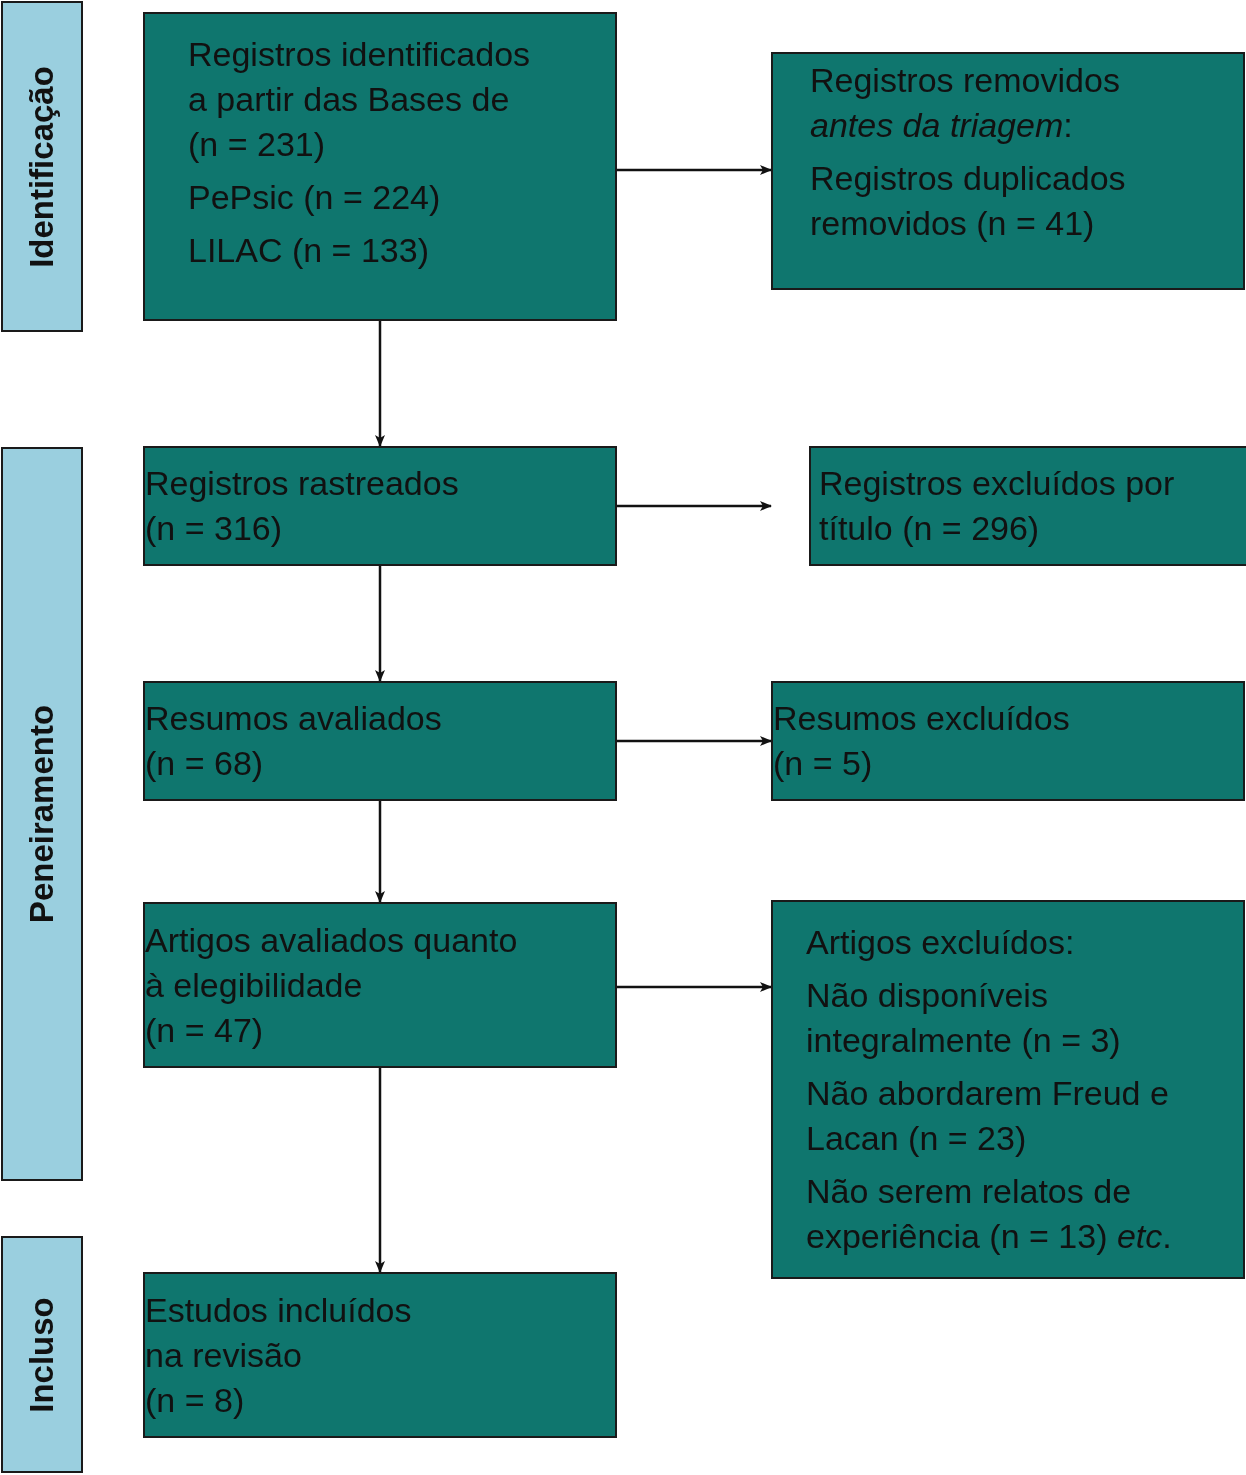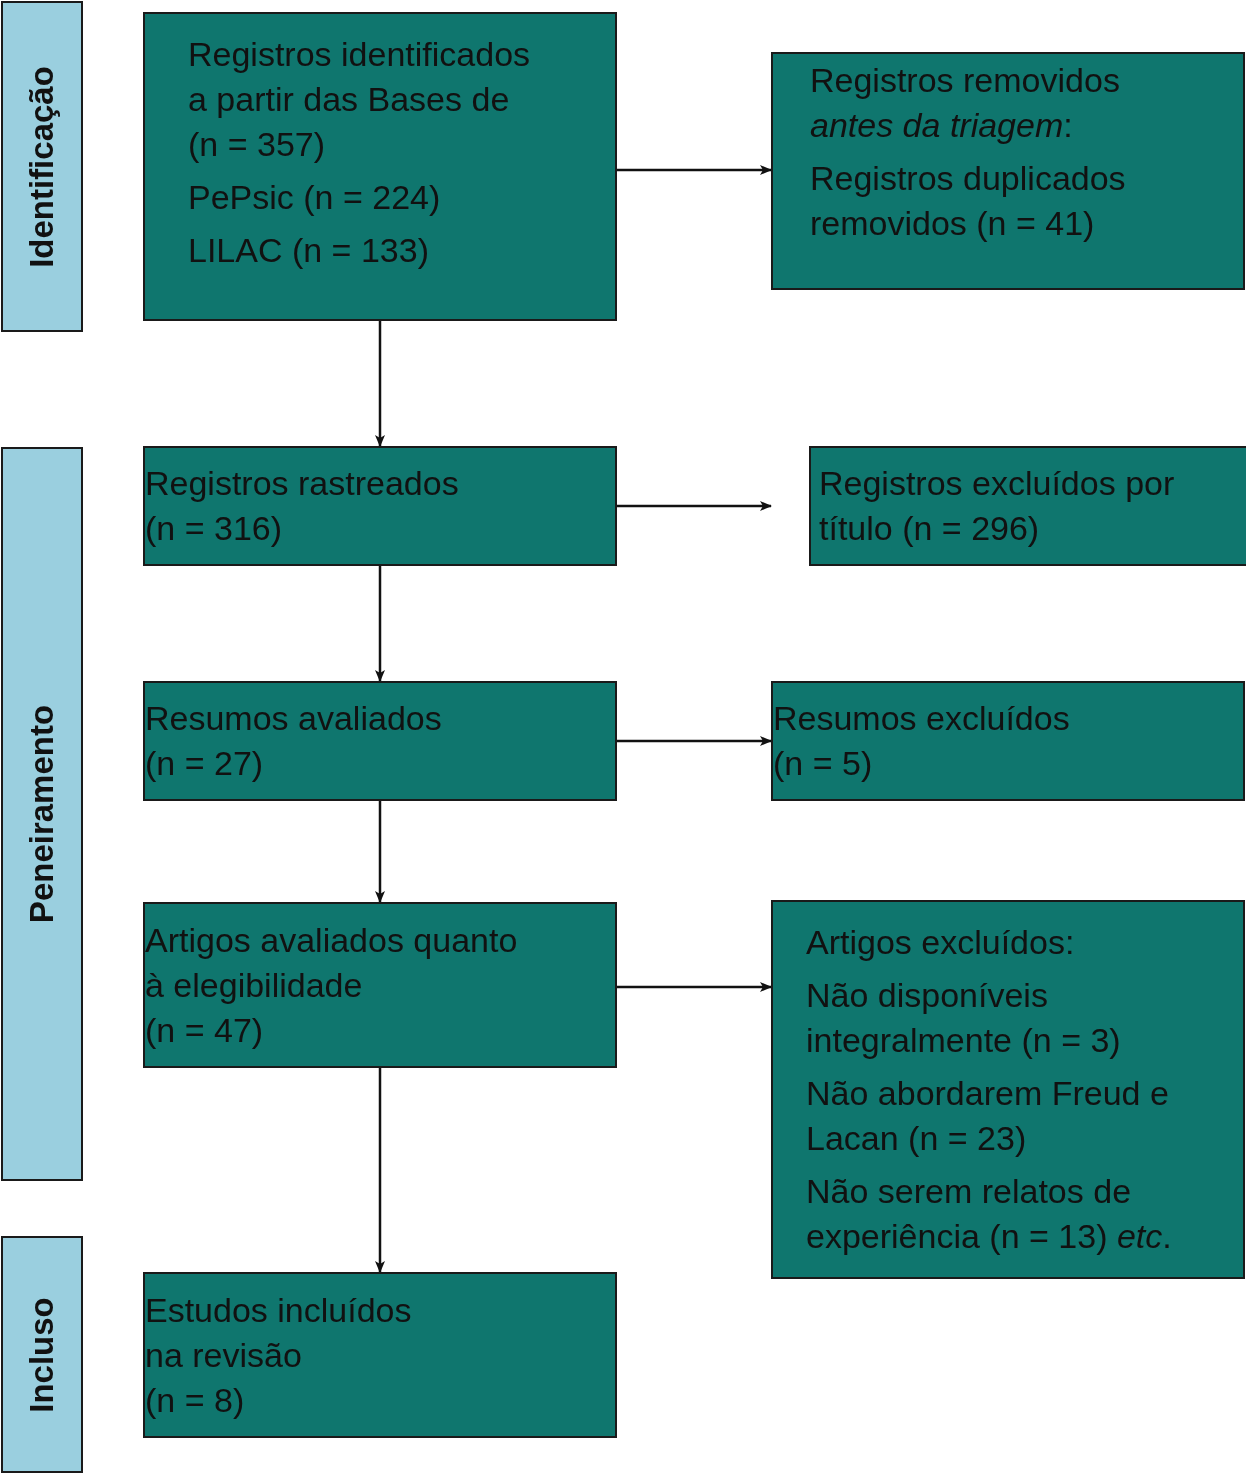--- a/index.html
+++ b/index.html
@@ -45,21 +45,21 @@
   <line x1="380" y1="565" x2="380" y2="681" stroke="#111" stroke-width="2.5" marker-end="url(#ah)"></line>
   <line x1="616" y1="741" x2="771" y2="741" stroke="#111" stroke-width="2.5" marker-end="url(#ah)"></line>
   <line x1="380" y1="800" x2="380" y2="902" stroke="#111" stroke-width="2.5" marker-end="url(#ah)"></line>
   <line x1="616" y1="987" x2="771" y2="987" stroke="#111" stroke-width="2.5" marker-end="url(#ah)"></line>
   <line x1="380" y1="1067" x2="380" y2="1272" stroke="#111" stroke-width="2.5" marker-end="url(#ah)"></line>
 </svg>
 
 <div class="box left" style="left:143px; top:12px; width:474px; height:309px; padding:18px 0 0 43px;">
   <span class="para">Registros identificados</span>
   <span class="para">a partir das Bases de</span>
-  <span class="para">(n = 357)</span>
+  <span class="para">(n = 231)</span>
   <span class="para gap">PePsic (n = 224)</span>
   <span class="para gap">LILAC (n = 133)</span>
 </div>
 
 <div class="box left" style="left:771px; top:52px; width:474px; height:238px; padding:4px 0 0 37px;">
   <span class="para">Registros removidos</span>
   <span class="para"><span class="it">antes da triagem</span><span>:</span></span>
   <span class="para gap">Registros duplicados</span>
   <span class="para">removidos (n = 41)</span>
 </div>
@@ -69,21 +69,21 @@
   <span class="para">(n = 316)</span>
 </div>
 
 <div class="box center" style="left:809px; top:446px; width:474px; height:120px;padding-left:8px;">
   <span class="para">Registros excluídos por</span>
   <span class="para">título (n = 296)</span>
 </div>
 
 <div class="box center" style="left:143px; top:681px; width:474px; height:120px;">
   <span class="para">Resumos avaliados</span>
-  <span class="para">(n = 27)</span>
+  <span class="para">(n = 68)</span>
 </div>
 
 <div class="box center" style="left:771px; top:681px; width:474px; height:120px;">
   <span class="para">Resumos excluídos</span>
   <span class="para">(n = 5)</span>
 </div>
 
 <div class="box center" style="left:143px; top:902px; width:474px; height:166px;">
   <span class="para">Artigos avaliados quanto</span>
   <span class="para">à elegibilidade</span>

